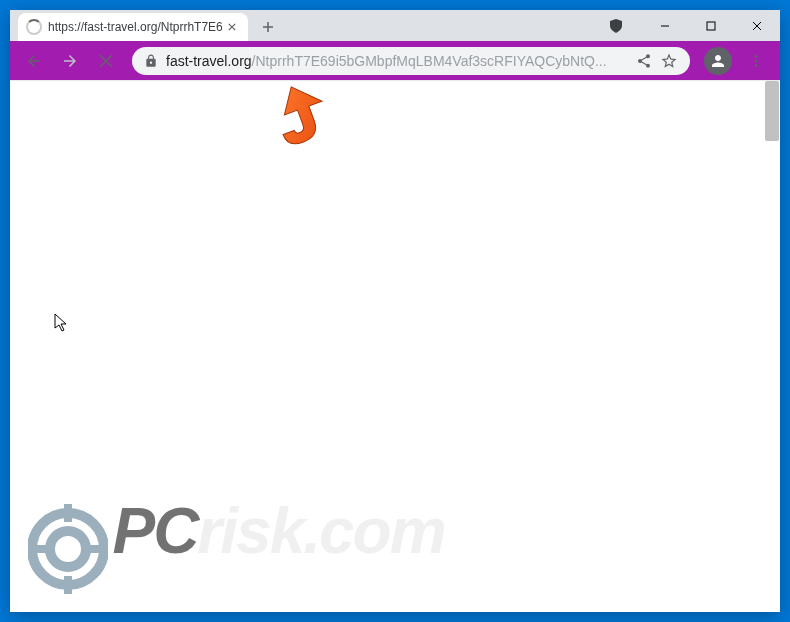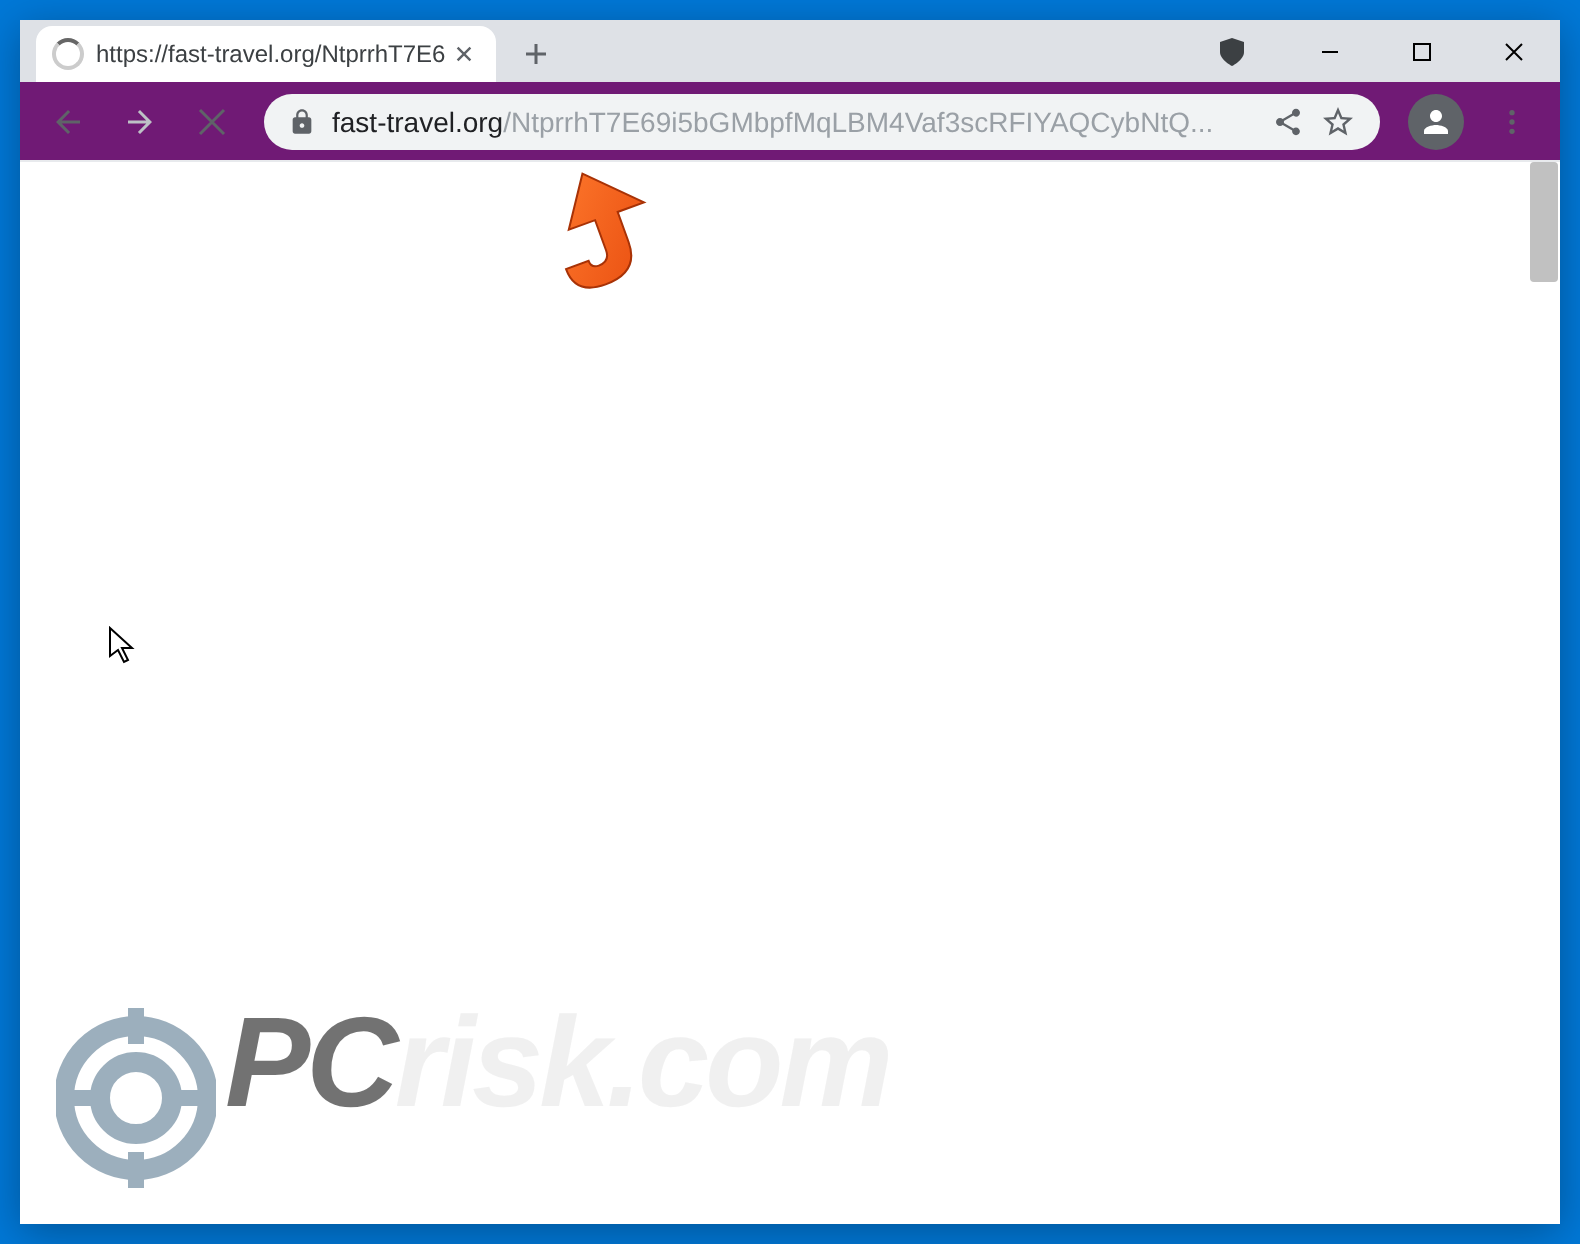--- a/index.html
+++ b/index.html
@@ -105,21 +105,21 @@
     .win-btn {
       width: 46px;
       height: 31px;
       display: flex;
       align-items: center;
       justify-content: center;
       cursor: pointer;
     }
     .toolbar {
       height: 40px;
-      background: #701a75;
+      background: #a21caf;
       display: flex;
       align-items: center;
       padding: 0 8px;
       border-bottom: 1px solid #e8eaed;
       gap: 4px;
     }
     .nav-btn {
       width: 32px;
       height: 32px;
       display: flex;

